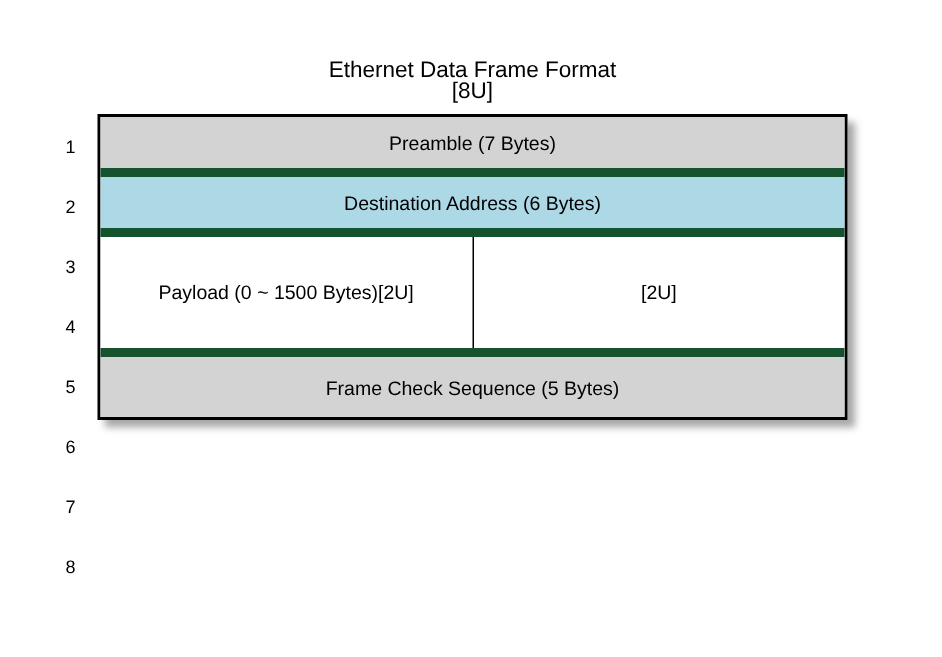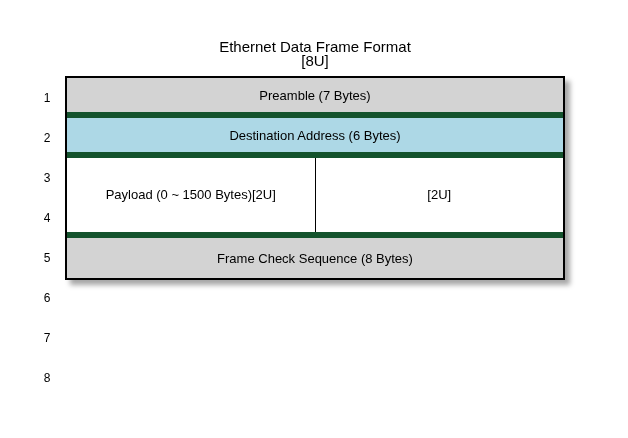--- a/index.html
+++ b/index.html
@@ -113,17 +113,17 @@
     <div class="frow double fill-white">
       <div class="dcell first">
         <div>Payload (0 ~ 1500 Bytes)</div>
         <div>[2U]</div>
       </div>
       <div class="dcell">
         <div>[2U]</div>
       </div>
     </div>
     <div class="frow fill-gray">
-      <span>Frame Check Sequence (8 Bytes)</span>
+      <span>Frame Check Sequence (5 Bytes)</span>
     </div>
   </div>
 
 </div>
 
 </body></html>

